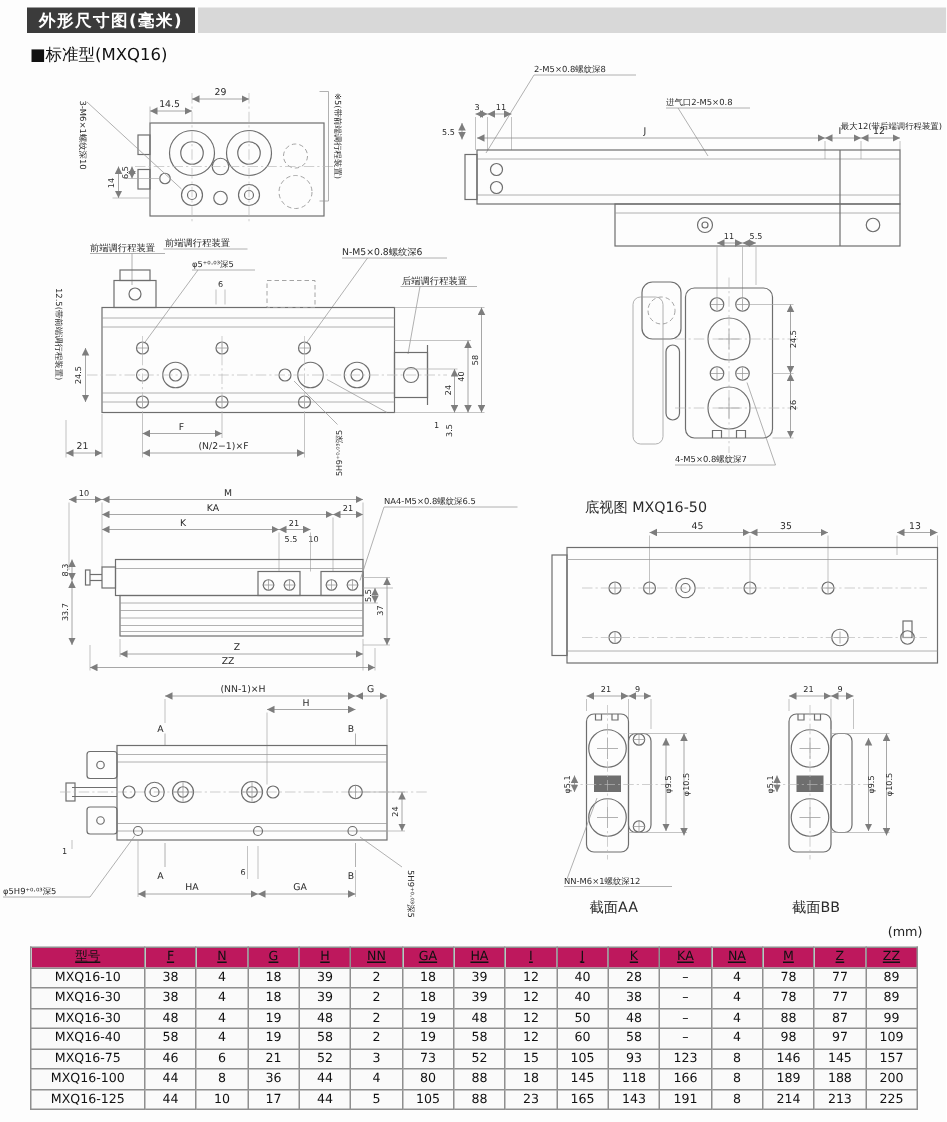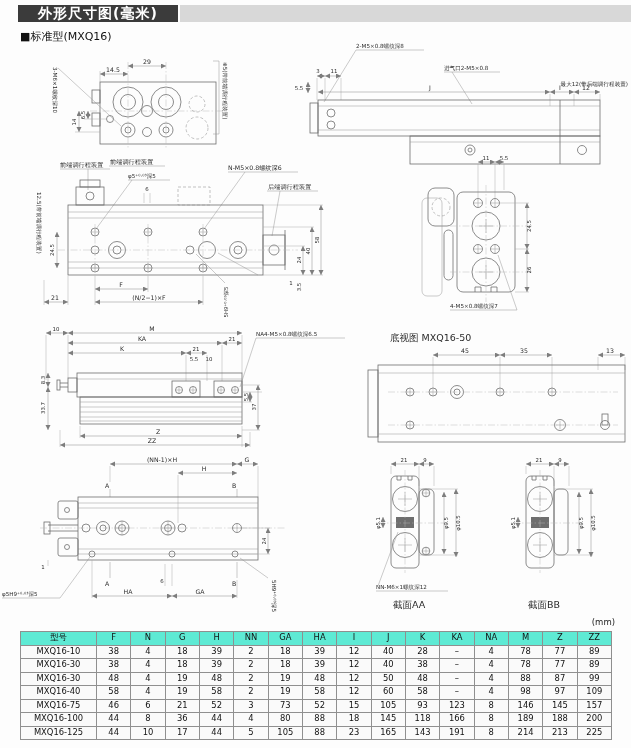--- a/index.html
+++ b/index.html
@@ -1,39 +1,39 @@
 <!DOCTYPE html>
 <html><head>
 <meta charset="utf-8">
 <style>
   html,body{margin:0;padding:0;background:#fff;}
   body{width:631px;height:748px;font-family:"DejaVu Sans","Liberation Sans",sans-serif;}
   .page{position:relative;width:631px;height:748px;background:#fdfdfd;overflow:hidden;}
   .hdr{position:absolute;top:5px;left:18px;right:0;height:17px;display:flex;align-items:stretch;}
-  .hdr-box{background:#3b3b3b;color:#fff;font-size:14px;font-weight:bold;padding:2px 20px 2px;letter-spacing:1px;line-height:13px;}
+  .hdr-box{background:#3b3b3b;color:#fff;font-size:11px;font-weight:bold;padding:2px 8px 2px;letter-spacing:1px;line-height:13px;}
   .hdr-strip{flex:1;background:#d8d8d8;margin-left:2px;}
   .subtitle{position:absolute;top:29px;left:20px;font-size:11px;color:#111;}
   .unit{position:absolute;top:617px;right:16px;font-size:8.5px;color:#222;}
   svg.draw{position:absolute;top:40px;left:0;}
   svg .ln{stroke:#6e6e6e;stroke-width:.8;fill:none;}
   svg .thin{stroke:#979797;stroke-width:.5;fill:none;}
   svg .dsh{stroke:#9a9a9a;stroke-width:.6;stroke-dasharray:3 2;fill:none;}
   svg .cl{stroke:#b8b8b8;stroke-width:.45;stroke-dasharray:7 2 1.5 2;fill:none;}
   svg .dim{stroke:#8a8a8a;stroke-width:.5;fill:none;marker-start:url(#ar);marker-end:url(#ar);}
   svg .ext{stroke:#a5a5a5;stroke-width:.45;fill:none;}
   svg text{fill:#2b2b2b;}
   svg .t{font-size:6.2px;text-anchor:middle;}
   svg .p{font-size:5.4px;text-anchor:middle;}
   svg .lab{font-size:6.2px;text-anchor:start;}
   svg .labs{font-size:5.6px;text-anchor:start;}
   svg .end{text-anchor:end;}
   svg .tt{font-size:9.5px;text-anchor:start;}
   table{position:absolute;top:631px;left:20px;width:592px;border-collapse:collapse;table-layout:fixed;font-size:8.4px;color:#111;background:#f6f6f6;}
   th,td{border:1px solid #8f8f8f;text-align:center;padding:0.5px 0;height:11.5px;line-height:1.15;font-weight:normal;overflow:hidden;white-space:nowrap;}
-  th{background:#5eead4;}
+  th{background:#be185d;text-decoration:underline;}
   td{background:#fafafa;}
   col.model{width:76px;}
 </style>
 </head>
 <body>
 
 <div class="page">
 
   <div class="hdr">
     <div class="hdr-box">外形尺寸图(毫米)</div>

